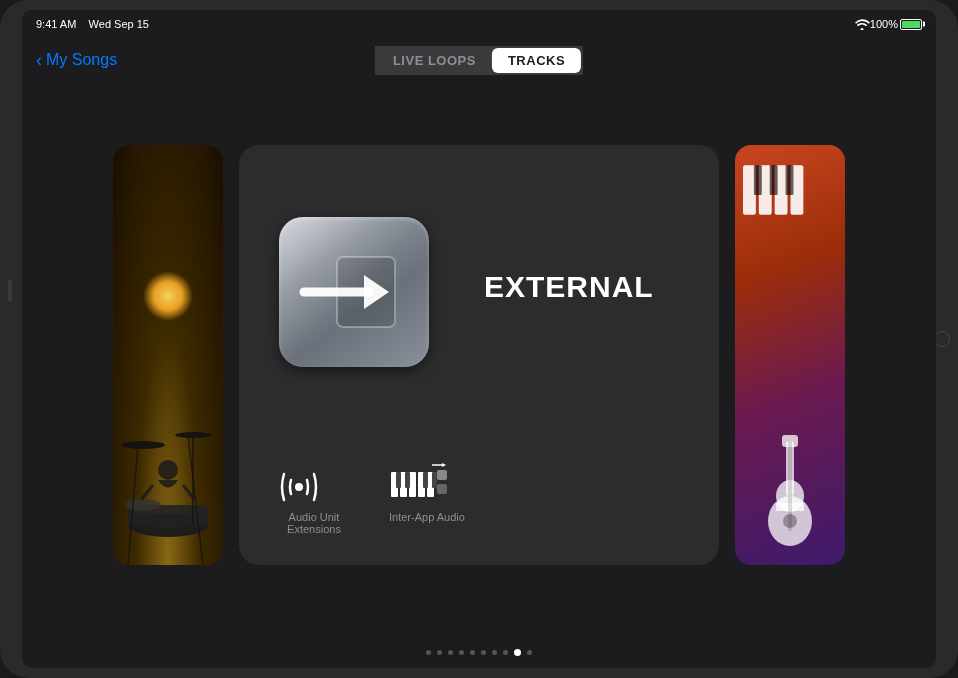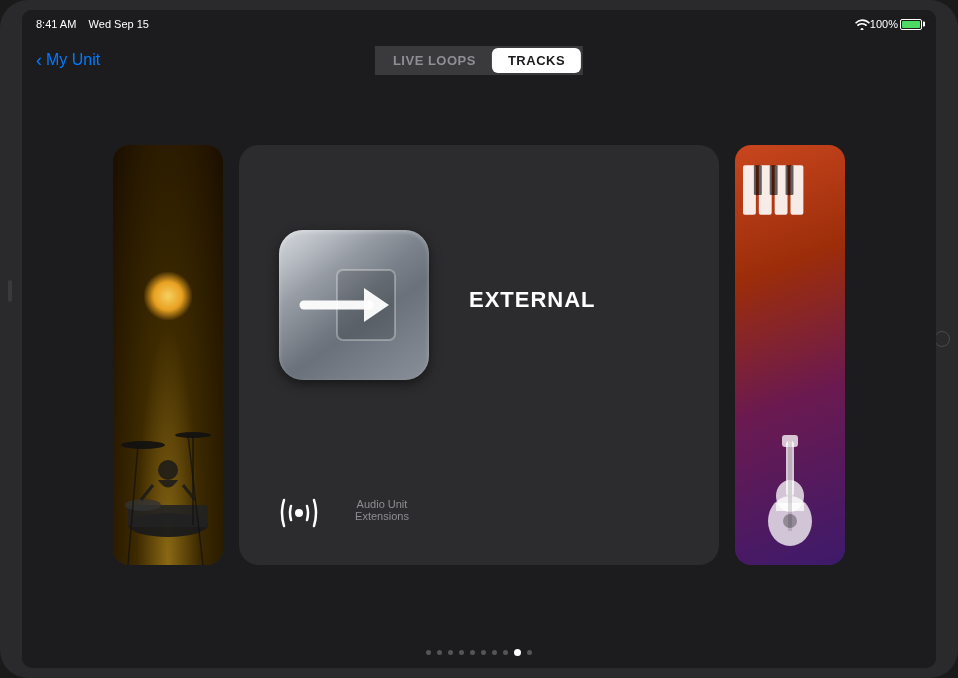--- a/index.html
+++ b/index.html
@@ -232,45 +232,45 @@
       inset: 0;
       border-radius: 24px;
       background: linear-gradient(135deg, rgba(255,255,255,0.25) 0%, transparent 50%);
     }
 
     .card-info {
       flex: 1;
     }
 
     .card-title {
-      font-size: 22px;
+      font-size: 30px;
       font-weight: 700;
       color: #fff;
       letter-spacing: 1px;
       margin-bottom: 10px;
+      margin-left: 15px;
     }
 
     .card-description {
       font-size: 14px;
       color: #adadb0;
       line-height: 1.5;
     }
 
     .card-bottom {
       padding: 20px 30px 30px 30px;
       display: flex;
       gap: 30px;
       align-items: flex-start;
     }
 
     .feature-item {
       display: flex;
-      flex-direction: row;
-      align-items: center;
-      gap: 8px;
+      flex-direction: column;
+      gap: 2px;
     }
 
     .feature-icon {
       width: 60px;
       height: 50px;
       display: flex;
       align-items: center;
       justify-content: center;
       color: #fff;
     }
@@ -369,21 +369,21 @@
 <div class="ipad-frame">
 
   <div class="button-left"></div>
 
   <div class="home-button"></div>
 
   <div class="screen">
 
     <div class="status-bar">
       <div class="status-left">
-        <span>8:41 AM</span>
+        <span>9:41 AM</span>
         &nbsp;&nbsp;
         <span>Wed Sep 15</span>
       </div>
       <div class="status-right">
 
         <svg width="16" height="12" viewBox="0 0 16 12">
           <path d="M8 10a1.5 1.5 0 100 3 1.5 1.5 0 000-3z" fill="#fff"></path>
           <path d="M8 6.5a5.5 5.5 0 014 1.7l1.2-1.2A7.3 7.3 0 008 5a7.3 7.3 0 00-5.2 2l1.2 1.2A5.5 5.5 0 018 6.5z" fill="#fff"></path>
           <path d="M8 3A9.5 9.5 0 0114.9 5.8l1.1-1.1A11.3 11.3 0 008 1.3 11.3 11.3 0 001 4.7l1.1 1.1A9.5 9.5 0 018 3z" fill="#fff"></path>
         </svg>
@@ -392,21 +392,21 @@
           <div class="battery-bar">
             <div class="battery-fill"></div>
           </div>
         </div>
       </div>
     </div>
 
     <div class="nav-bar">
       <div class="back-button">
         <span class="back-chevron">‹</span>
-        <span>My Unit</span>
+        <span>My Songs</span>
       </div>
 
       <div class="nav-segment">
         <div class="seg-btn">LIVE LOOPS</div>
         <div class="seg-btn active">TRACKS</div>
       </div>
     </div>
 
     <div class="content">
       <div class="cards-container">
@@ -470,20 +470,44 @@
 
                   <path d="M22,18 Q20,25 22,32" stroke="#fff" stroke-width="2.5" fill="none" stroke-linecap="round"></path>
                   <path d="M38,18 Q40,25 38,32" stroke="#fff" stroke-width="2.5" fill="none" stroke-linecap="round"></path>
                   <path d="M15,12 Q11,25 15,38" stroke="#fff" stroke-width="2.5" fill="none" stroke-linecap="round"></path>
                   <path d="M45,12 Q49,25 45,38" stroke="#fff" stroke-width="2.5" fill="none" stroke-linecap="round"></path>
                 </svg>
               </div>
               <div class="feature-label">Audio Unit Extensions</div>
             </div>
 
+            <div class="feature-item">
+              <div class="feature-icon">
+                <svg width="60" height="45" viewBox="0 0 60 45">
+
+                  <rect x="2" y="10" width="7" height="25" rx="1" fill="#fff"></rect>
+                  <rect x="11" y="10" width="7" height="25" rx="1" fill="#fff"></rect>
+                  <rect x="20" y="10" width="7" height="25" rx="1" fill="#fff"></rect>
+                  <rect x="29" y="10" width="7" height="25" rx="1" fill="#fff"></rect>
+                  <rect x="38" y="10" width="7" height="25" rx="1" fill="#fff"></rect>
+
+                  <rect x="7" y="10" width="5" height="16" rx="1" fill="#444"></rect>
+                  <rect x="16" y="10" width="5" height="16" rx="1" fill="#444"></rect>
+                  <rect x="34" y="10" width="5" height="16" rx="1" fill="#444"></rect>
+                  <rect x="43" y="10" width="5" height="16" rx="1" fill="#444"></rect>
+
+                  <rect x="48" y="8" width="10" height="10" rx="2" fill="#888"></rect>
+                  <rect x="48" y="22" width="10" height="10" rx="2" fill="#666"></rect>
+
+                  <line x1="43" y1="3" x2="55" y2="3" stroke="#fff" stroke-width="1.5"></line>
+                  <polygon points="53,1 57,3 53,5" fill="#fff"></polygon>
+                </svg>
+              </div>
+              <div class="feature-label">Inter-App Audio</div>
+            </div>
           </div>
         </div>
 
         <div class="card-right">
 
           <div style="position:absolute;top:20px;left:8px;right:8px;display:flex;gap:2px;">
             <svg width="95" height="55" viewBox="0 0 95 55">
               <rect x="0" y="0" width="13" height="50" rx="2" fill="rgba(255,255,255,0.9)"></rect>
               <rect x="16" y="0" width="13" height="50" rx="2" fill="rgba(255,255,255,0.9)"></rect>
               <rect x="32" y="0" width="13" height="50" rx="2" fill="rgba(255,255,255,0.9)"></rect>

